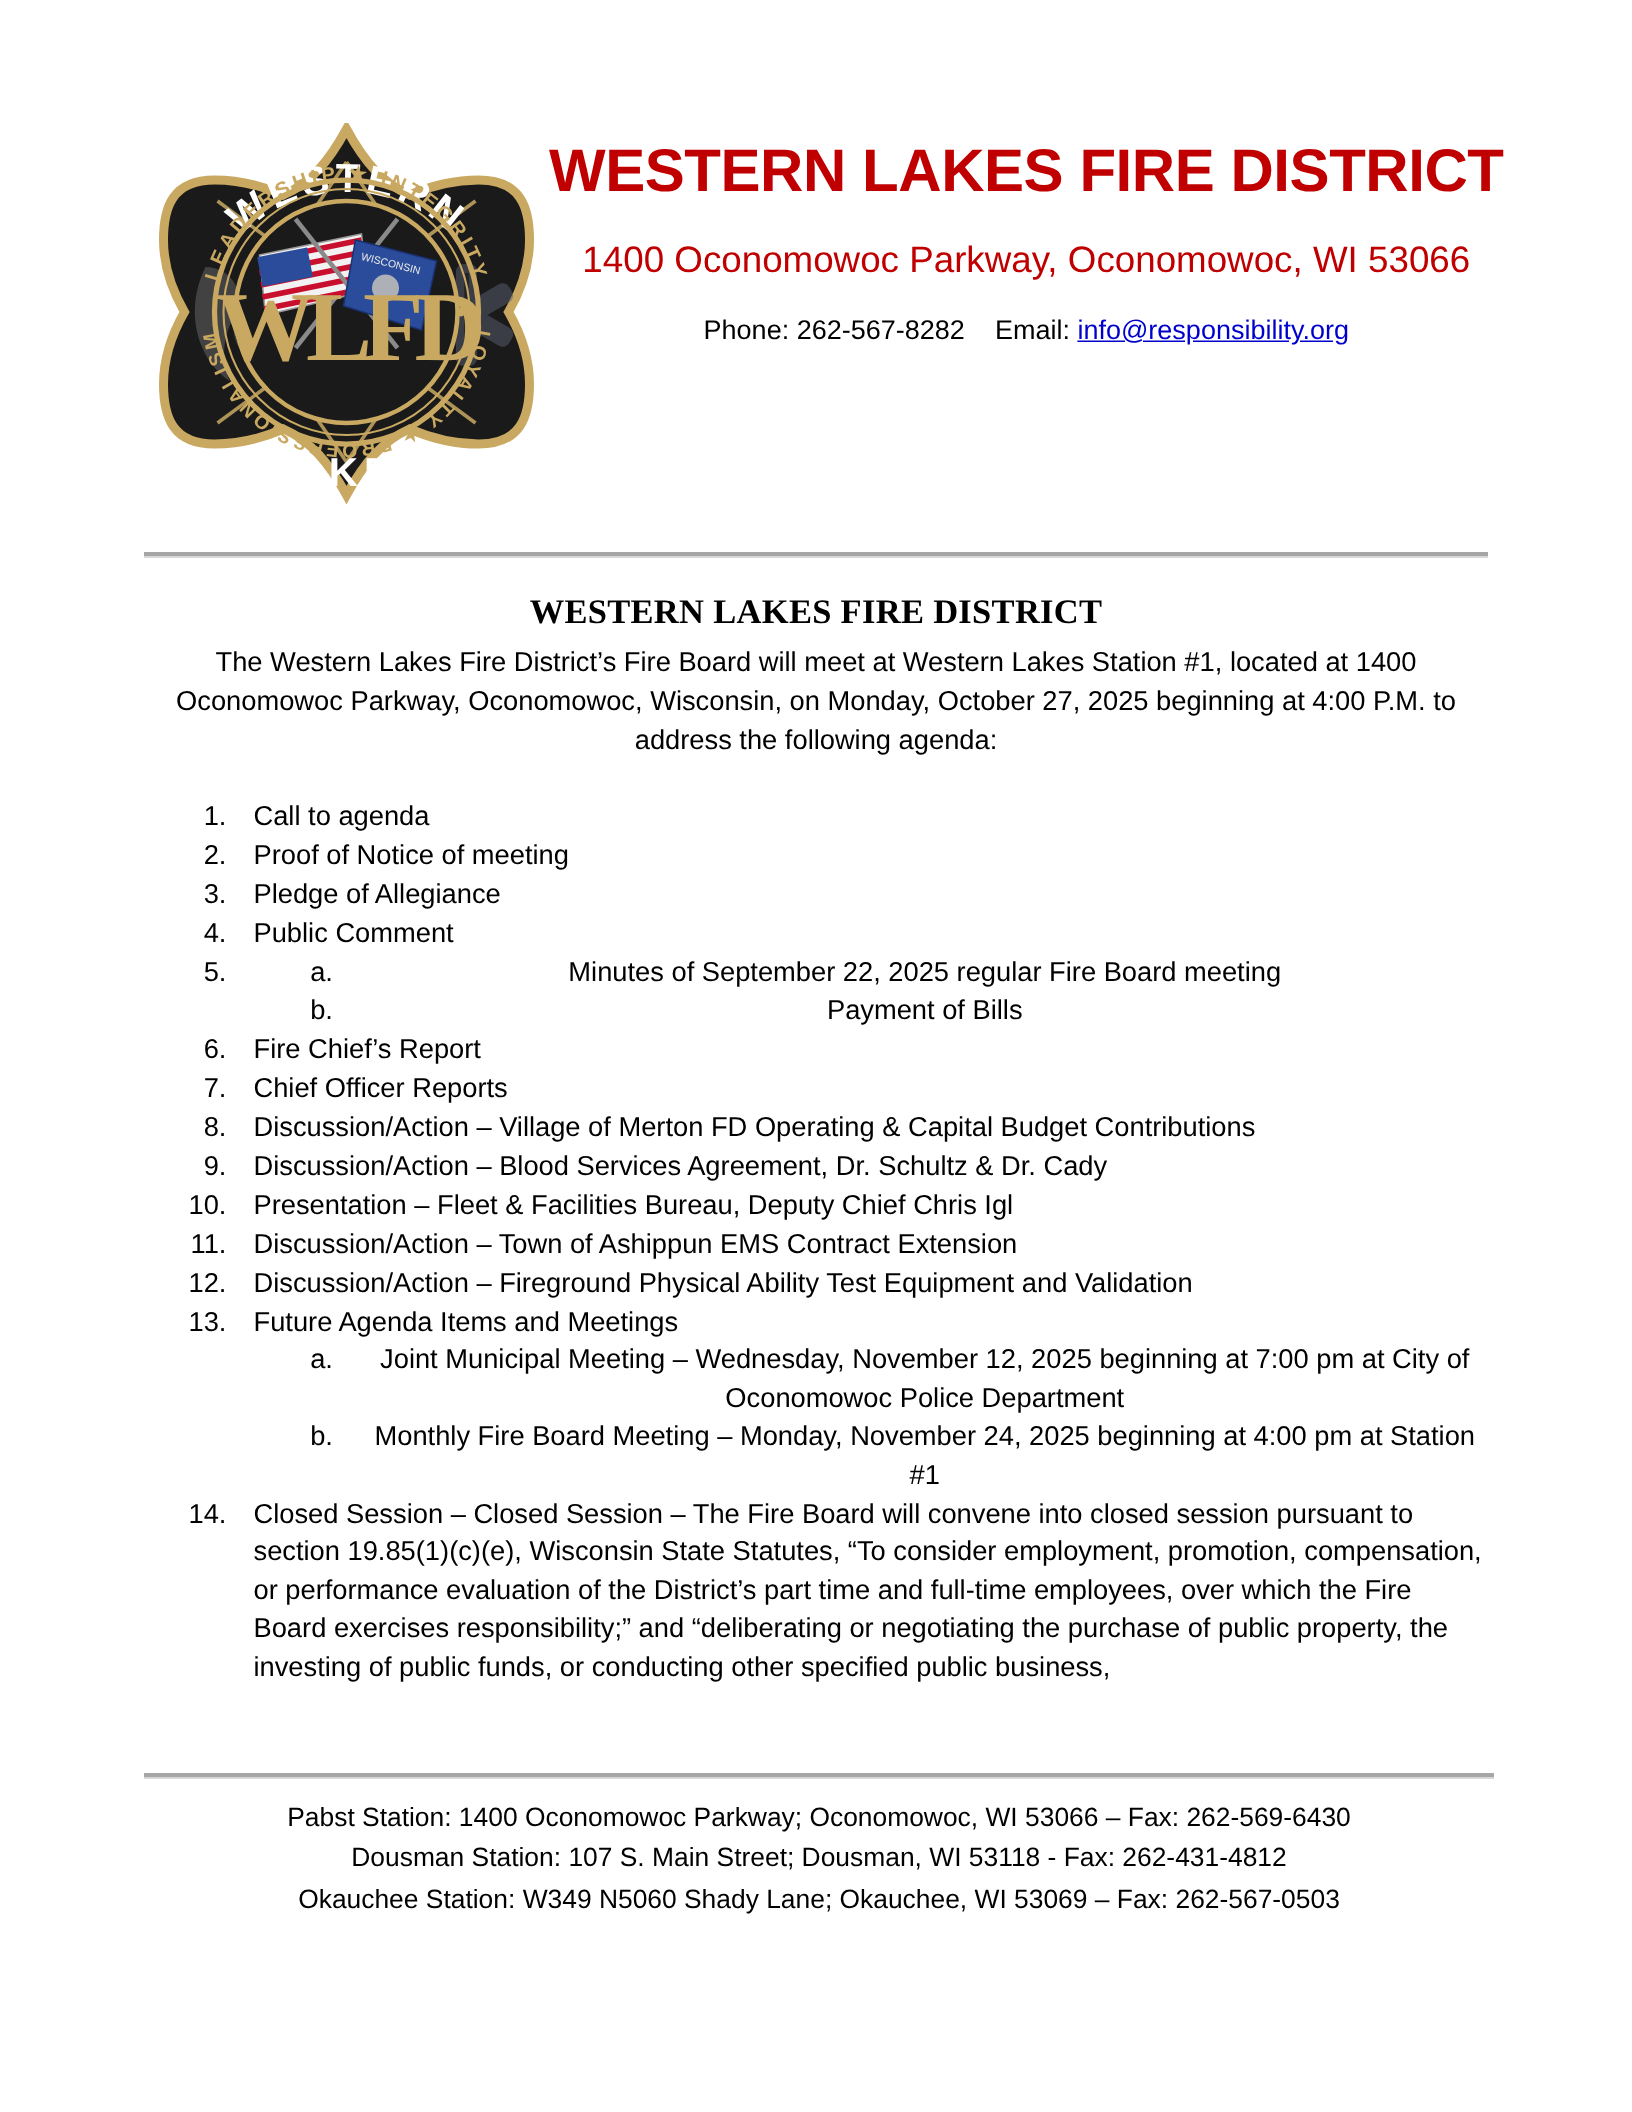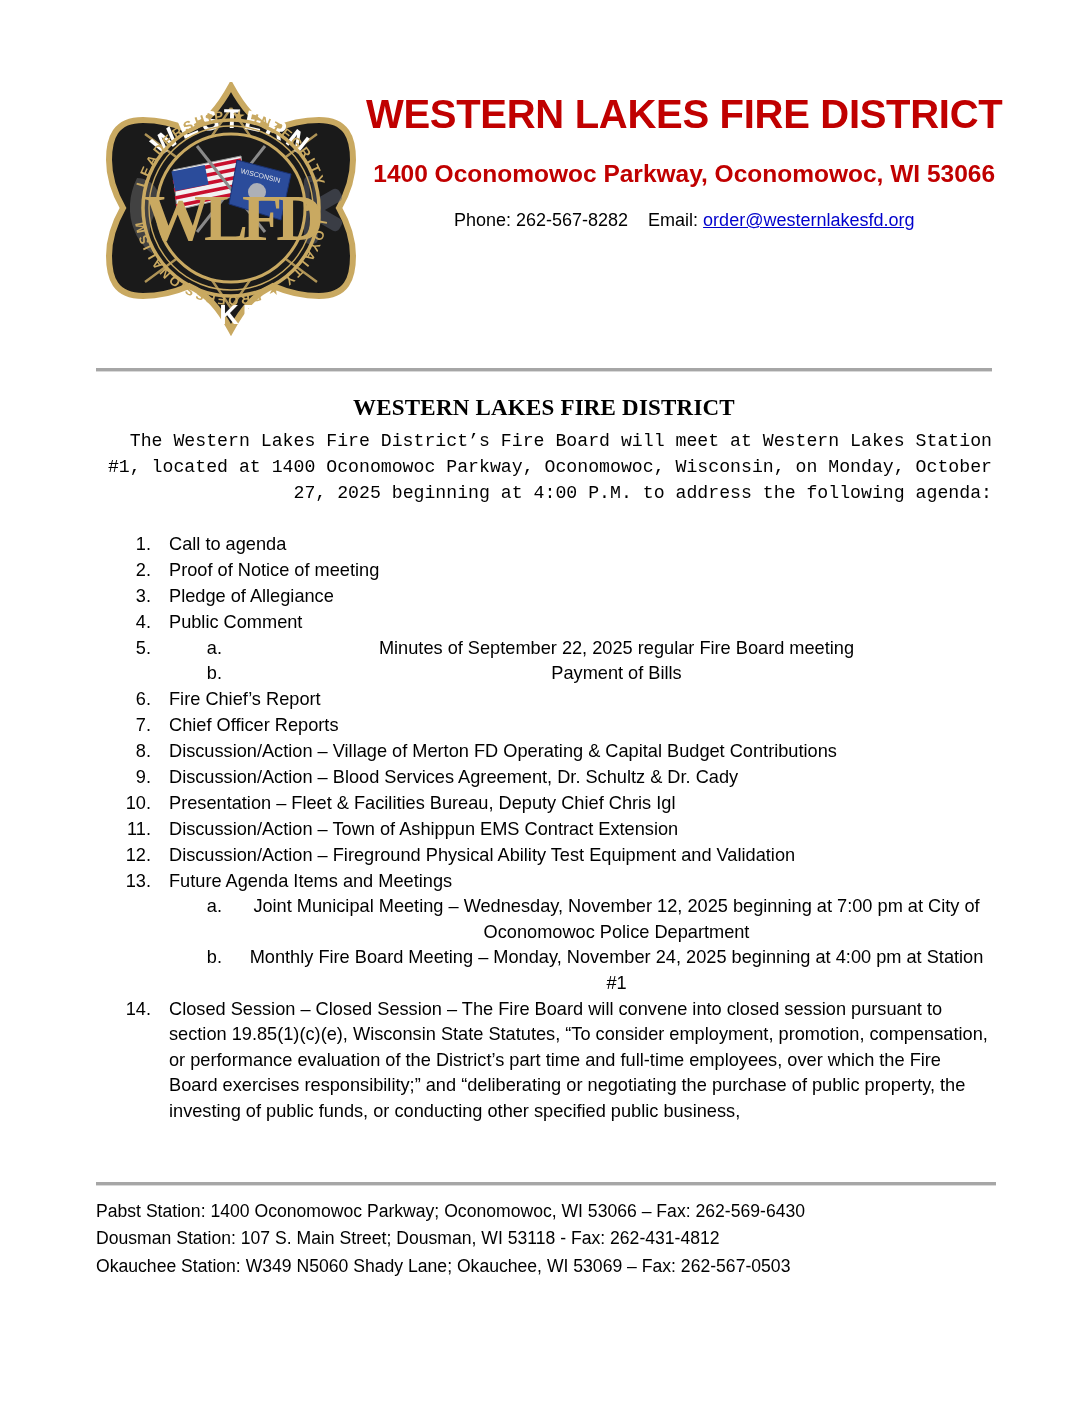--- a/index.html
+++ b/index.html
@@ -51,21 +51,21 @@
     font-size: 40px;
     font-weight: bold;
     letter-spacing: -0.3px;
     line-height: 1.1;
     margin: 0 0 24px 0;
     white-space: nowrap;
   }
   .org-address {
     color: #C00000;
     font-size: 24.5px;
-    font-weight: bold;
+    font-weight: normal;
     line-height: 1.15;
     margin: 0 0 22px 0;
     white-space: nowrap;
   }
   .org-contact {
     font-size: 18px;
     color: #000000;
     line-height: 1.2;
     margin: 0;
   }
@@ -90,22 +90,21 @@
     font-weight: bold;
     font-size: 23px;
     letter-spacing: 0.2px;
     margin: 22px 0 6px 0;
     line-height: 1.2;
   }
   .intro {
     font-size: 18.2px;
     line-height: 1.43;
     margin: 0 0 26px 0;
-    text-align: right;
-    font-family: Liberation Mono, monospace;
+    text-align: center;
   }
 
   ol.agenda {
     margin: 0;
     padding-left: 60px;
     font-size: 18.2px;
     line-height: 1.4;
     list-style-type: decimal;
   }
   ol.agenda > li {
@@ -121,20 +120,21 @@
   ol.sub > li {
     padding-left: 14px;
   }
 
   
   .footer-zone {
     position: absolute;
     left: 96px;
     right: 92px;
     top: 1182px;
+    text-align: center;
   }
   .footer-lines {
     font-size: 17.6px;
     line-height: 1.56;
     padding-top: 12px;
   }
   .footer-lines div { white-space: nowrap; }
 </style>
 </head>
 <body>
@@ -228,21 +228,21 @@
     </div>
 
     <div class="header-text">
       <div class="org-title">WESTERN LAKES FIRE DISTRICT</div>
       <div class="org-address">1400 Oconomowoc Parkway, Oconomowoc, WI 53066</div>
       <div class="org-contact">
         <span>Phone:</span>
         <span>262-567-8282</span>
         &nbsp;&nbsp;
         <span>Email:</span>
-        <a class="email-link" href="#">order@westernlakesfd.org</a>
+        <a class="email-link" href="#">info@responsibility.org</a>
       </div>
     </div>
   </div>
 
   <div class="divider divider-top"></div>
 
   <div class="doc-heading">WESTERN LAKES FIRE DISTRICT</div>
 
   <p class="intro">The Western Lakes Fire District’s Fire Board will meet at Western Lakes Station #1, located at 1400 Oconomowoc Parkway, Oconomowoc, Wisconsin, on Monday, October 27, 2025 beginning at 4:00 P.M. to address the following agenda:</p>
 

